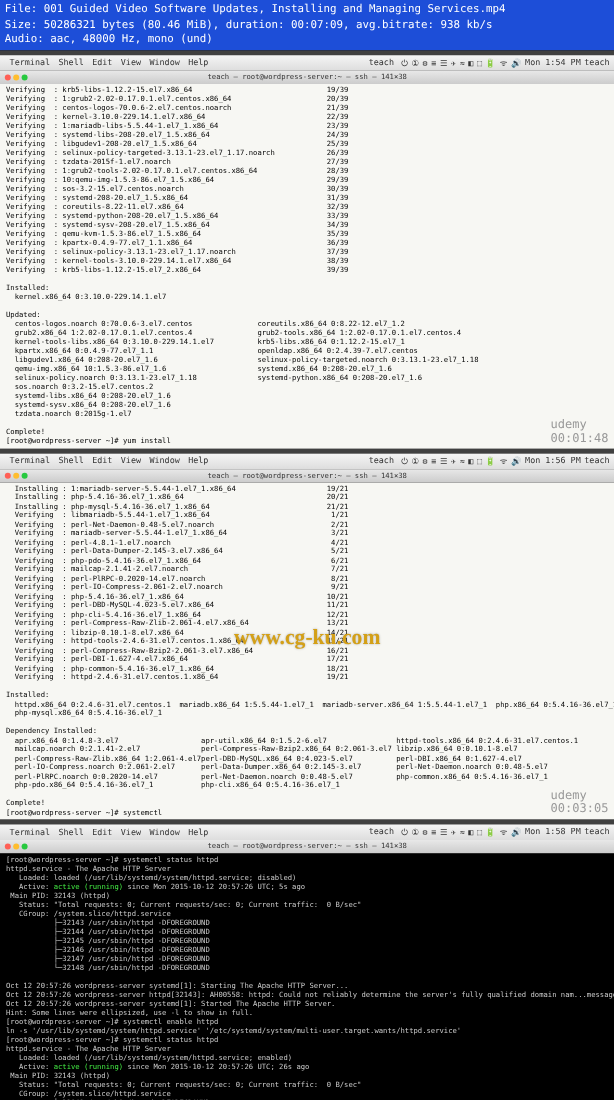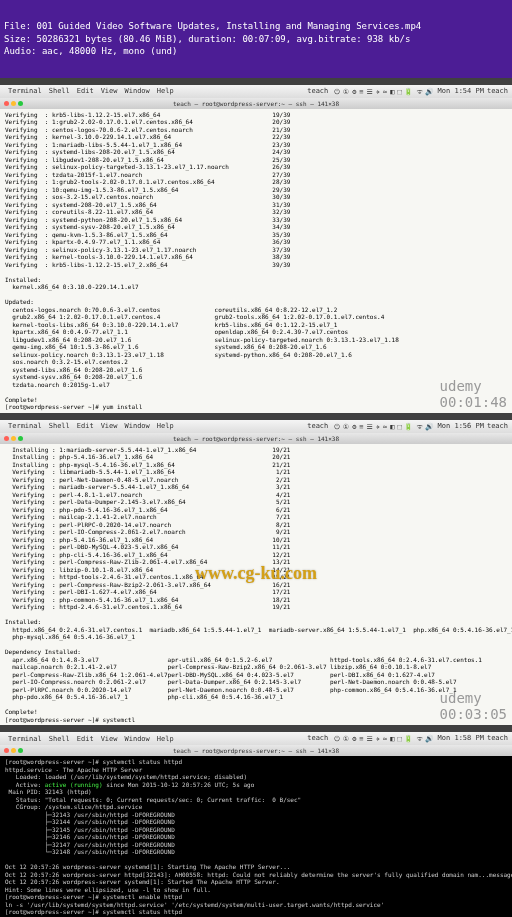--- a/index.html
+++ b/index.html
@@ -1,33 +1,33 @@
 <!DOCTYPE html>
 <html><head>
 <meta charset="utf-8">
 <style>
 *{margin:0;padding:0;box-sizing:border-box}
 body{width:512px;background:#000;font-family:'Menlo','Monaco','Consolas',monospace;font-size:6px;color:#fff}
-.meta{background:#4c1d95;padding:20px 4px;line-height:1.4;font-size:9px}
-.pane{position:relative;border-top:7px solid #404040}
+.meta{background:#1d4ed8;padding:2px 4px;line-height:1.4;font-size:9px}
+.pane{position:relative;border-top:4px solid #404040}
 .menubar{height:13px;background:linear-gradient(#f5f5f5,#ddd);display:flex;align-items:center;padding:0 4px;font-size:7px;color:#333}
 .menubar .apple{margin-right:4px;font-size:8px}
 .menubar .item{margin-right:7px}
 .menubar .spacer{flex:1}
 .menubar .right{display:flex;align-items:flex-start}
 .menubar .right span{margin-left:3px}
 .titlebar{height:11px;background:linear-gradient(#e8e8e8,#ccc);display:flex;align-items:center;justify-content:center;font-size:6px;color:#333;position:relative}
 .traffic{position:absolute;left:4px;display:flex}
 .traffic div{width:5px;height:5px;border-radius:50%;margin-right:2px}
 .tr{background:#ff5f56}.ty{background:#ffbd2e}.tg{background:#27c93f}
 .term{padding:2px 5px;line-height:1.25;white-space:pre;overflow:hidden}
 .term-light{background:#f7f7f3;color:#000}
 .term-dark{background:#000;color:#ccc}
 .term-dark .green{color:#4e4}
-.badge{position:absolute;right:5px;bottom:3px;font-size:14px;color:#999}
+.badge{position:absolute;right:5px;bottom:3px;font-size:10px;color:#999}
 .wm{position:absolute;left:50%;top:50%;transform:translate(-50%,-50%);font-family:Liberation Serif, serif;font-size:18px;font-weight:bold;color:#d4a017;text-shadow:0 0 2px rgba(0,0,0,.3)}
 </style>
 </head>
 <body>
 
 <div class="meta">
   <div>File: 001 Guided Video Software Updates, Installing and Managing Services.mp4</div>
   <div>Size: 50286321 bytes (80.46 MiB), duration: 00:07:09, avg.bitrate: 938 kb/s</div>
   <div>Audio: aac, 48000 Hz, mono (und)</div>
 </div>

